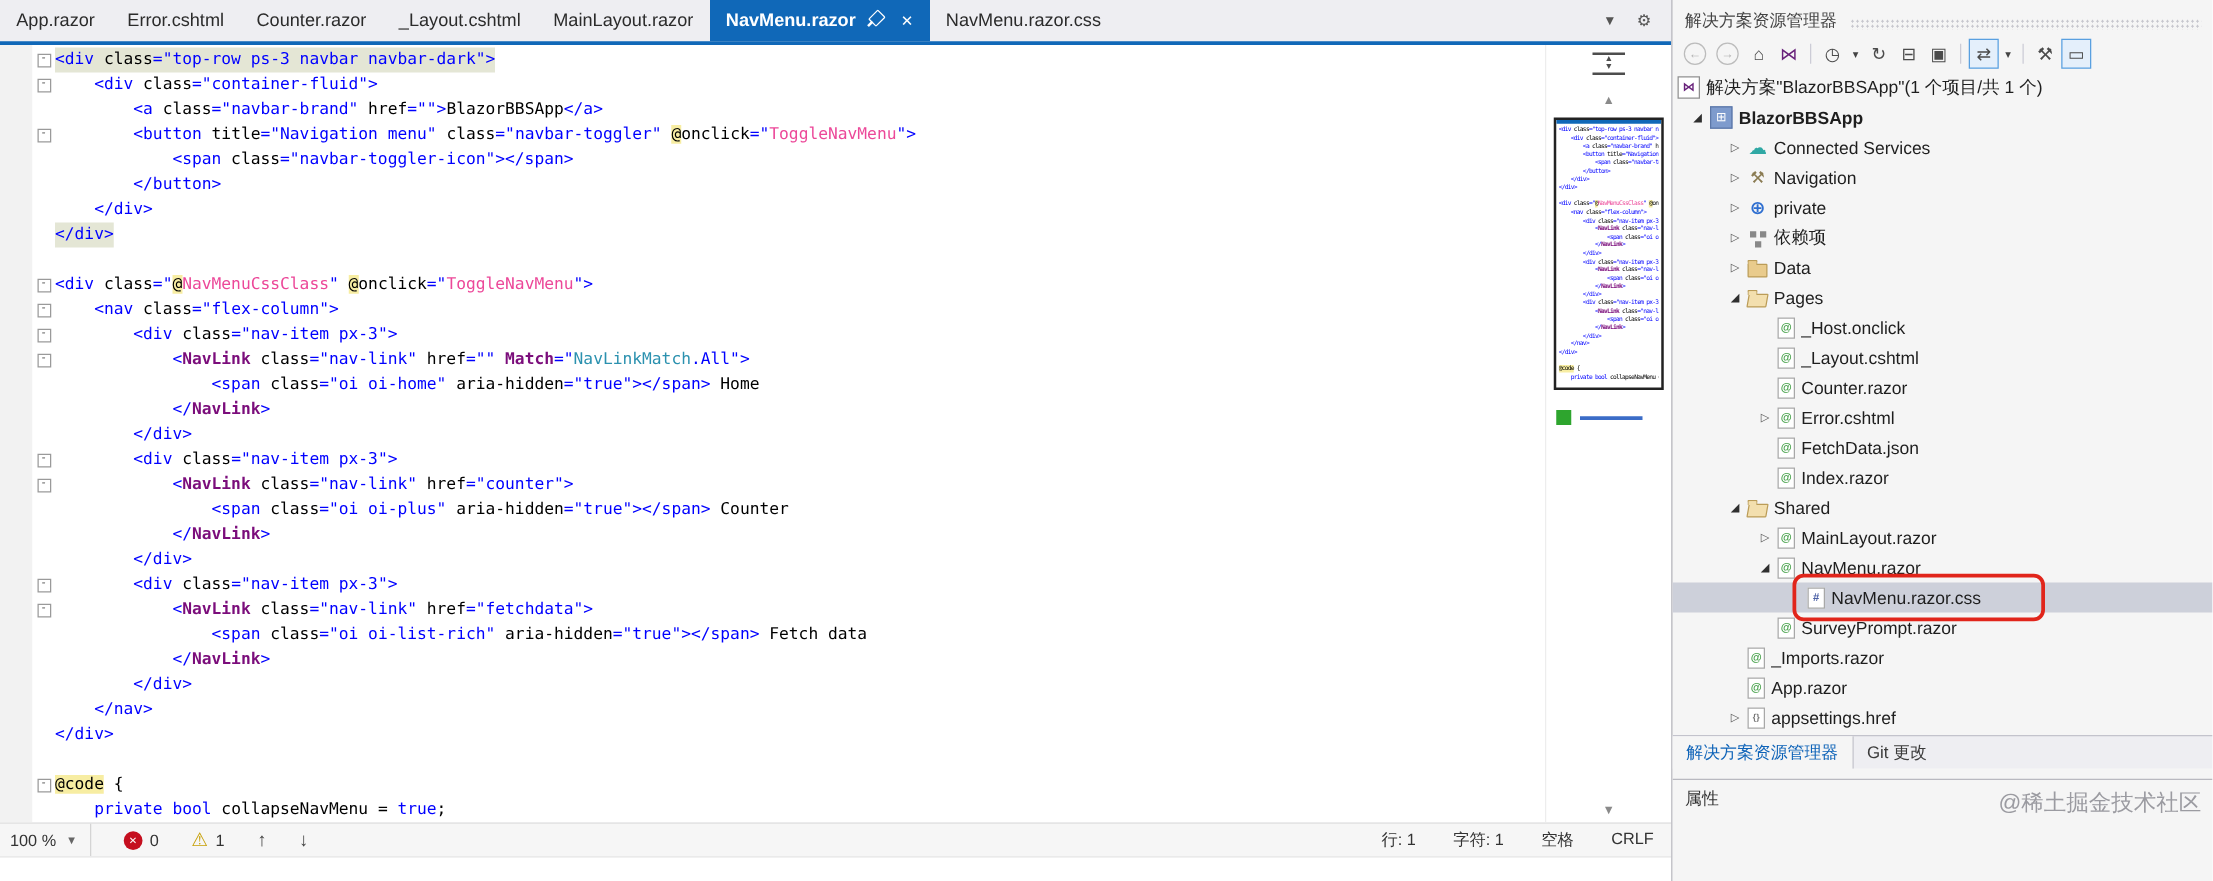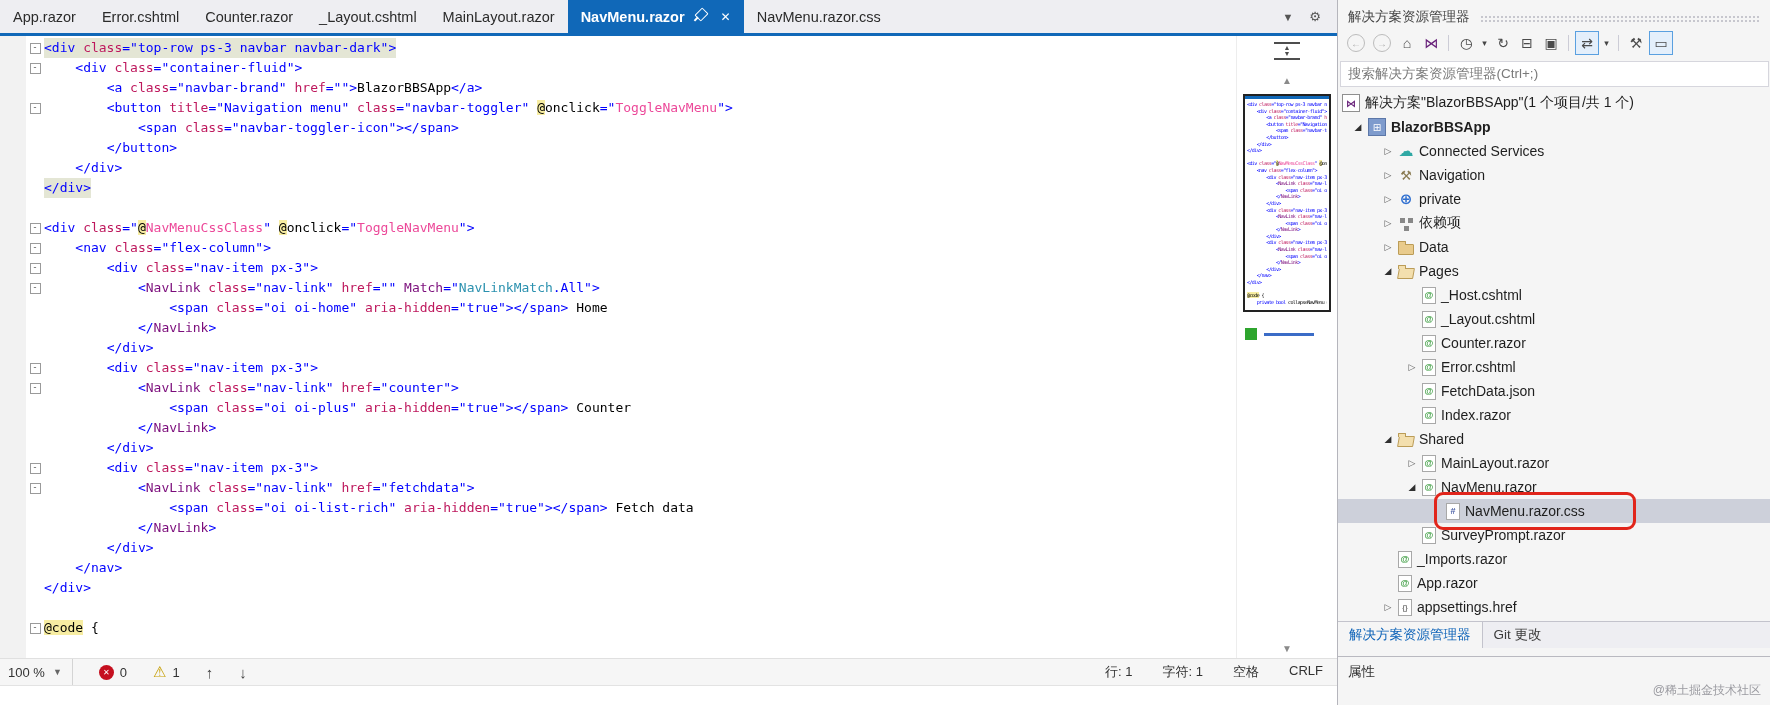--- a/index.html
+++ b/index.html
@@ -15,22 +15,22 @@
   .tbr{margin-left:auto;display:flex;gap:16px;padding-right:16px;color:#555;font-size:11px;align-items:center;}
   .accent{height:3px;background:#1068b8;flex:none;}
   .ebody{flex:1;display:flex;background:#fff;overflow:hidden;}
   .bpmargin{width:26px;background:#f2f2f2;flex:none;}
   .code{flex:1;padding-top:2px;overflow:hidden;background:#fff;}
   .cl{height:20px;line-height:20px;display:flex;font-family:"DejaVu Sans Mono",monospace;font-size:13px;white-space:pre;}
   .fold{width:18px;flex:none;display:flex;align-items:center;justify-content:center;}
   .fbox{width:9px;height:9px;border:1px solid #9a9a9a;background:#fff;color:#555;font-size:9px;line-height:7px;text-align:center;}
   .ct{white-space:pre;}
   .cl.hl .ct{background:#e4e6d5;}
-  .tk-t{color:#0000ff}.tk-a{color:#be185d}.tk-v{color:#0000ff}.tk-p{color:#000}
-  .tk-c{color:#7b0d7b;font-weight:normal}.tk-T{color:#2b91af}.tk-k{color:#0000ff}
+  .tk-t{color:#0000ff}.tk-a{color:#000000}.tk-v{color:#0000ff}.tk-p{color:#000}
+  .tk-c{color:#7b0d7b;font-weight:bold}.tk-T{color:#2b91af}.tk-k{color:#0000ff}
   .tk-i{color:#ec4899}.tk-r{background:#f7eda2;color:#000}
   
   .mm-col{width:100px;flex:none;display:flex;flex-direction:column;align-items:center;background:#fff;border-left:1px solid #ededed;}
   .split{width:26px;text-align:center;border-top:2px solid #4d4d4d;border-bottom:2px solid #4d4d4d;font-size:7px;line-height:6px;color:#4d4d4d;padding:1px 0;margin-top:6px;}
   .sarrow{color:#8a8a8a;font-size:10px;line-height:14px;}
   .sarrow.up{margin-top:14px;}
   .mm-box{width:84px;height:214px;border:2px solid #222;margin-top:6px;position:relative;overflow:hidden;background:#fff;}
   .mm-top{position:absolute;left:0;top:0;width:100%;height:3px;background:#1068b8;}
   .mm-lines{padding:5px 2px 0 2px;}
   .ml{height:6.6px;line-height:6.6px;font-family:"DejaVu Sans Mono",monospace;font-size:5px;letter-spacing:-0.6px;white-space:pre;overflow:hidden;}
@@ -83,21 +83,21 @@
   .ic-folder-open::after{content:"";position:absolute;top:2px;left:0;width:6px;height:3px;background:#f3dfae;border:1px solid #bb9c57;border-bottom:none;border-radius:1px 1px 0 0;}
   .ic-razor{border:1px solid #a8a8a8;background:#fff;width:12px;height:15px;color:#43a047;font-size:9px;font-weight:bold;}
   .ic-css{border:1px solid #a8a8a8;background:#fff;width:12px;height:15px;color:#4a5fa5;font-size:9px;font-weight:bold;}
   .ic-json{border:1px solid #a8a8a8;background:#fff;width:12px;height:15px;color:#777;font-size:7px;font-weight:bold;}
   
   .se-btabs{height:26px;border-top:1px solid #c3c3cc;background:#eeeef2;display:flex;align-items:stretch;flex:none;}
   .btab{padding:0 11px;display:flex;align-items:center;font-size:13.5px;color:#3b3b3b;}
   .btab.active{background:#f5f5f5;color:#0e63b8;border-right:1px solid #c3c3cc;}
   .se-gap{height:8px;flex:none;background:#f5f5f5;}
   .props-row{border-top:1px solid #b9b9c0;flex:1;padding:6px 10px 0 10px;display:flex;justify-content:space-between;align-items:flex-start;font-size:13.5px;color:#333;background:#f5f5f5;}
-  .watermark{color:#9b9ba1;font-size:12px;margin-top:19px;}
+  .watermark{color:#9b9ba1;font-size:18px;}
 </style>
 </head>
 <body>
 
 <div class="app">
 
   <div class="editor-col">
 
     <div class="tabbar" id="tabbar">
 
@@ -157,20 +157,21 @@
           <div class="cl"><span class="fold"></span><span class="ct"><span class="tk-p">        </span><span class="tk-t">&lt;/div&gt;</span></span></div>
           <div class="cl"><span class="fold"><span class="fbox">-</span></span><span class="ct"><span class="tk-p">        </span><span class="tk-t">&lt;div</span><span class="tk-a"> class</span><span class="tk-v">="nav-item px-3"</span><span class="tk-t">&gt;</span></span></div>
           <div class="cl"><span class="fold"><span class="fbox">-</span></span><span class="ct"><span class="tk-p">            </span><span class="tk-t">&lt;</span><span class="tk-c">NavLink</span><span class="tk-a"> class</span><span class="tk-v">="nav-link"</span><span class="tk-a"> href</span><span class="tk-v">="fetchdata"</span><span class="tk-t">&gt;</span></span></div>
           <div class="cl"><span class="fold"></span><span class="ct"><span class="tk-p">                </span><span class="tk-t">&lt;span</span><span class="tk-a"> class</span><span class="tk-v">="oi oi-list-rich"</span><span class="tk-a"> aria-hidden</span><span class="tk-v">="true"</span><span class="tk-t">&gt;&lt;/span&gt;</span><span class="tk-p"> Fetch data</span></span></div>
           <div class="cl"><span class="fold"></span><span class="ct"><span class="tk-p">            </span><span class="tk-t">&lt;/</span><span class="tk-c">NavLink</span><span class="tk-t">&gt;</span></span></div>
           <div class="cl"><span class="fold"></span><span class="ct"><span class="tk-p">        </span><span class="tk-t">&lt;/div&gt;</span></span></div>
           <div class="cl"><span class="fold"></span><span class="ct"><span class="tk-p">    </span><span class="tk-t">&lt;/nav&gt;</span></span></div>
           <div class="cl"><span class="fold"></span><span class="ct"><span class="tk-t">&lt;/div&gt;</span></span></div>
           <div class="cl"><span class="fold"></span><span class="ct"></span></div>
           <div class="cl"><span class="fold"><span class="fbox">-</span></span><span class="ct"><span class="tk-r">@code</span><span class="tk-p"> {</span></span></div>
+          <div class="cl"><span class="fold"></span><span class="ct"><span class="tk-p">    </span><span class="tk-k">private</span><span class="tk-p"> </span><span class="tk-k">bool</span><span class="tk-p"> collapseNavMenu </span><span class="tk-p">= </span><span class="tk-k">true</span><span class="tk-p">;</span></span></div>
         </div>
 
       <div class="mm-col">
         <div class="split">▲<br>▼</div>
         <div class="sarrow up">▲</div>
         <div class="mm-box">
           <div class="mm-top"></div>
           <div class="mm-lines" id="mmlines">
               <div class="ml"><span class="tk-t">&lt;div</span><span class="tk-a"> class</span><span class="tk-v">="top-row ps-3 navbar navbar-dark"</span></div>
               <div class="ml"><span class="tk-p">    </span><span class="tk-t">&lt;div</span><span class="tk-a"> class</span><span class="tk-v">="container-fluid"</span><span class="tk-t">&gt;</span></div>
@@ -257,23 +258,20 @@
         <div class="tbi">⊟</div>
         <div class="tbi">▣</div>
         <div class="tsep"></div>
         <div class="tbi boxed">⇄</div>
         <div class="tbi small">▾</div>
         <div class="tsep"></div>
         <div class="tbi" style="color: rgb(75, 75, 75);">⚒</div>
         <div class="tbi boxed">▭</div>
       </div>
 
-    <div class="se-search">
-      <span>搜索解决方案资源管理器(Ctrl+;)</span>
-    </div>
 
     <div class="tree" id="tree">
         <div class="trow" style="padding-left: 4px;">
           <span class="ic ic-sol">⋈</span>
           <span class="tlabel">解决方案"BlazorBBSApp"(1 个项目/共 1 个)</span>
         </div>
         <div class="trow" style="padding-left: 10px;">
           <span class="arr exp">◢</span>
           <span class="ic ic-proj">⊞</span>
           <span class="tlabel bold">BlazorBBSApp</span>
@@ -304,21 +302,21 @@
           <span class="tlabel">Data</span>
         </div>
         <div class="trow" style="padding-left: 40px;">
           <span class="arr exp">◢</span>
           <span class="ic ic-folder-open"></span>
           <span class="tlabel">Pages</span>
         </div>
         <div class="trow" style="padding-left: 64px;">
           <span class="arr"></span>
           <span class="ic ic-razor">@</span>
-          <span class="tlabel">_Host.cshtml</span>
+          <span class="tlabel">_Host.onclick</span>
         </div>
         <div class="trow" style="padding-left: 64px;">
           <span class="arr"></span>
           <span class="ic ic-razor">@</span>
           <span class="tlabel">_Layout.cshtml</span>
         </div>
         <div class="trow" style="padding-left: 64px;">
           <span class="arr"></span>
           <span class="ic ic-razor">@</span>
           <span class="tlabel">Counter.razor</span>

